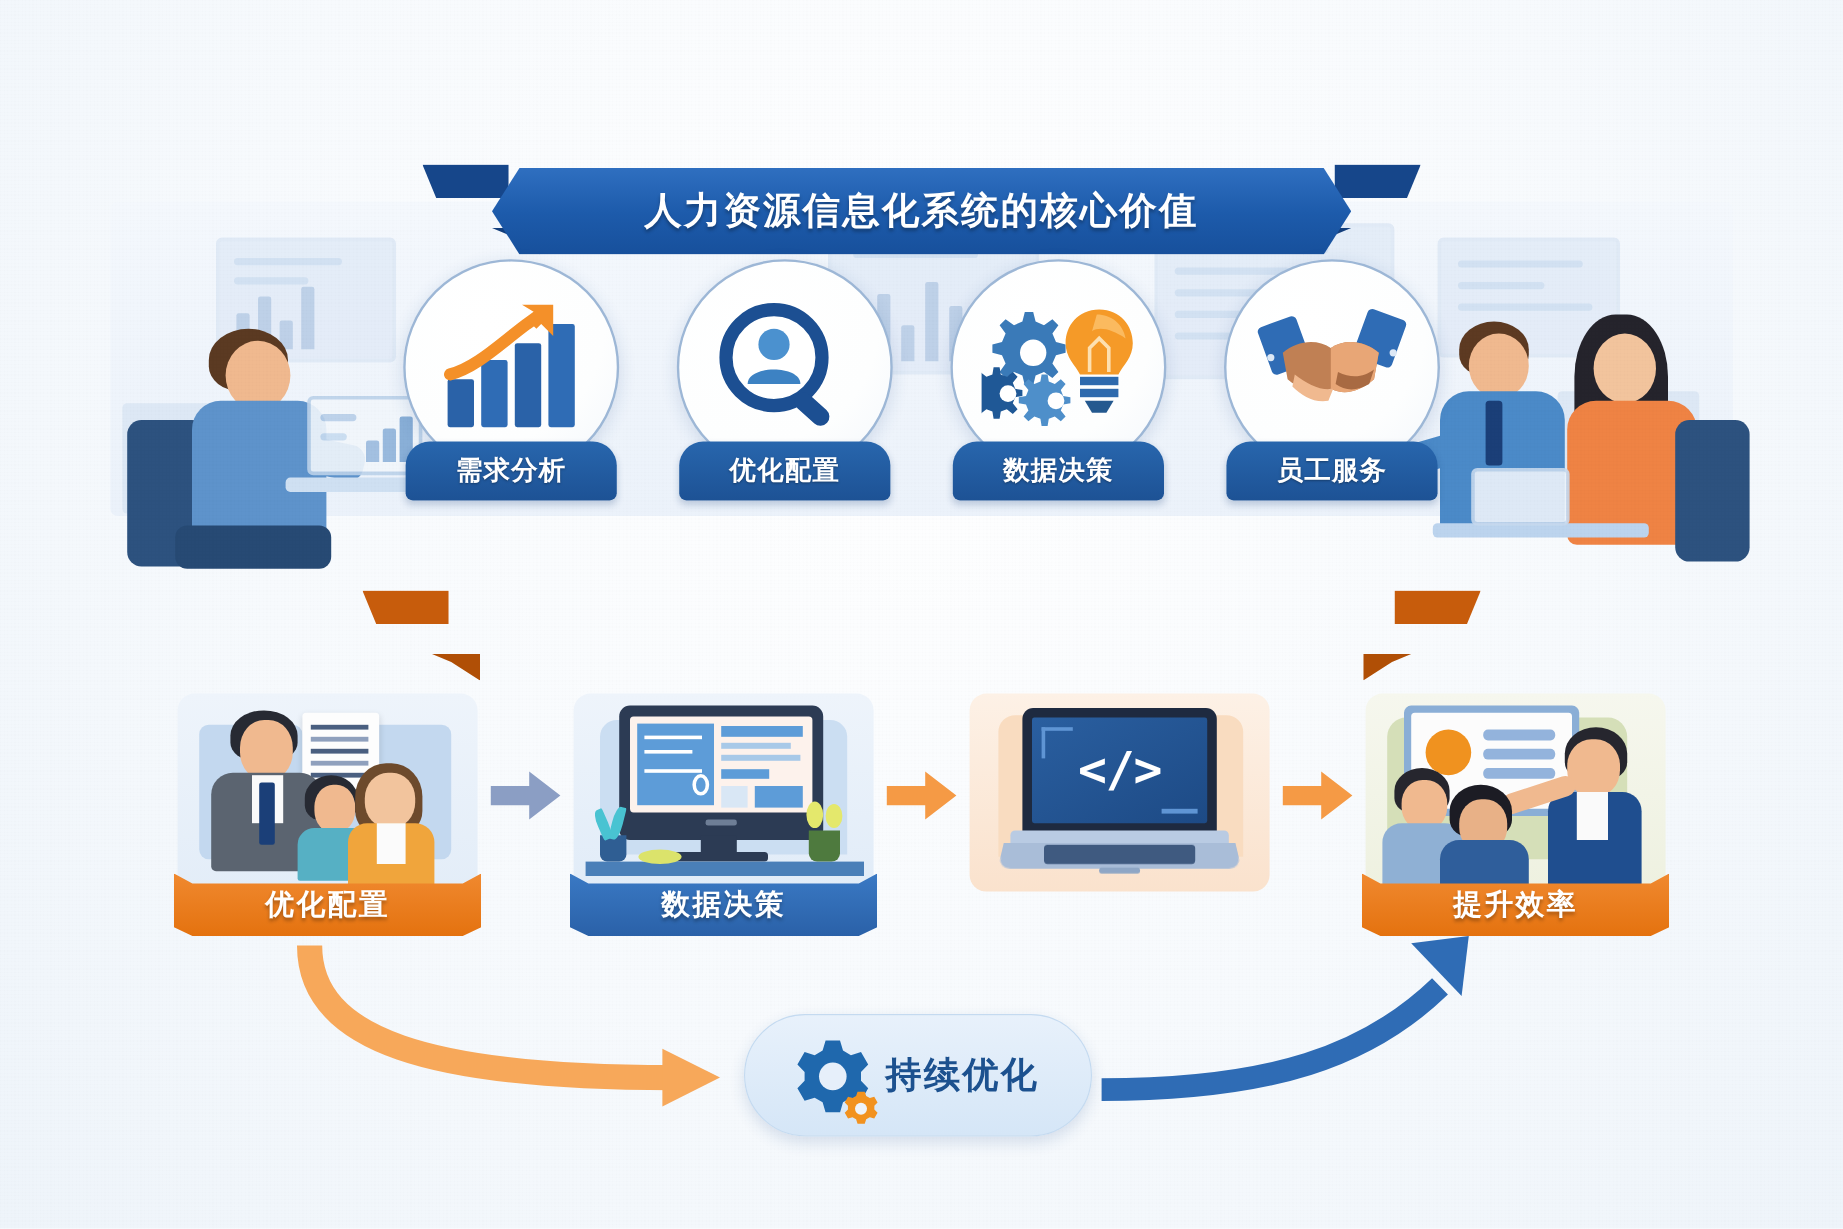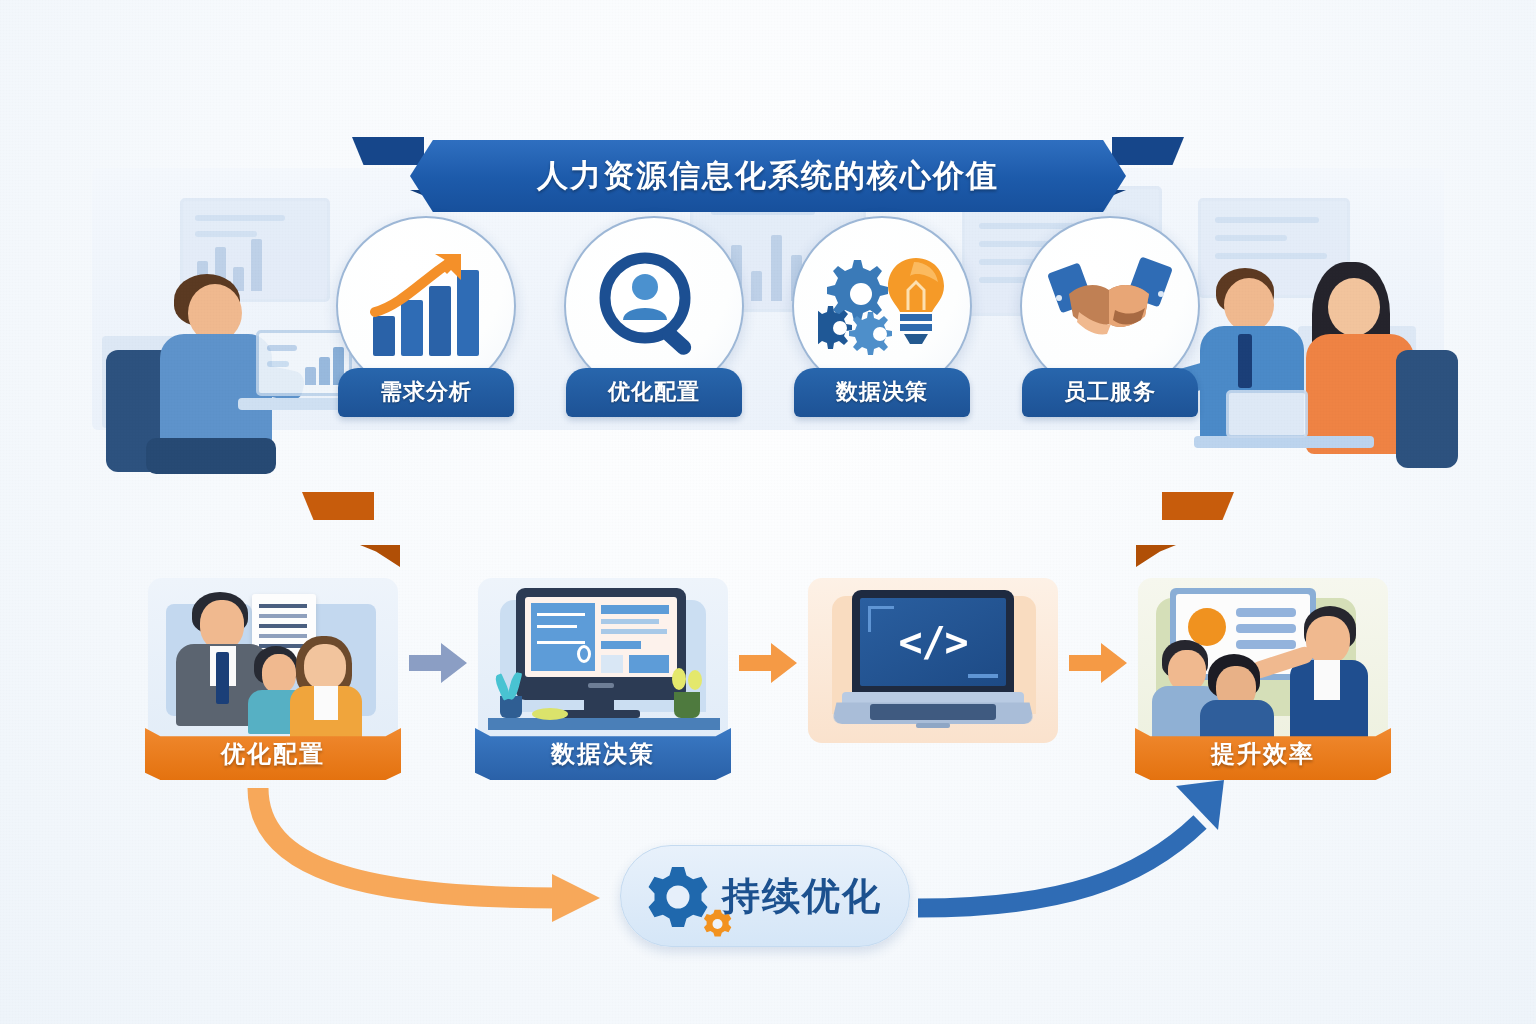--- a/index.html
+++ b/index.html
@@ -315,21 +315,21 @@
     background: linear-gradient(180deg,#e8f1fb 0%, #d5e6f7 100%);
     border: 1px solid #c4daf0;
     box-shadow: 0 5px 12px rgba(40,80,140,.16);
     display: flex;
     align-items: center;
     justify-content: center;
     gap: 12px;
     z-index: 9;
   }
   .loop-text {
-    font-size: 38px;
+    font-size: 30px;
     font-weight: 700;
     color: #1c518f;
     letter-spacing: 2px;
     white-space: nowrap;
   }
 </style>
 </head>
 <body>
 
 <div id="canvas">

